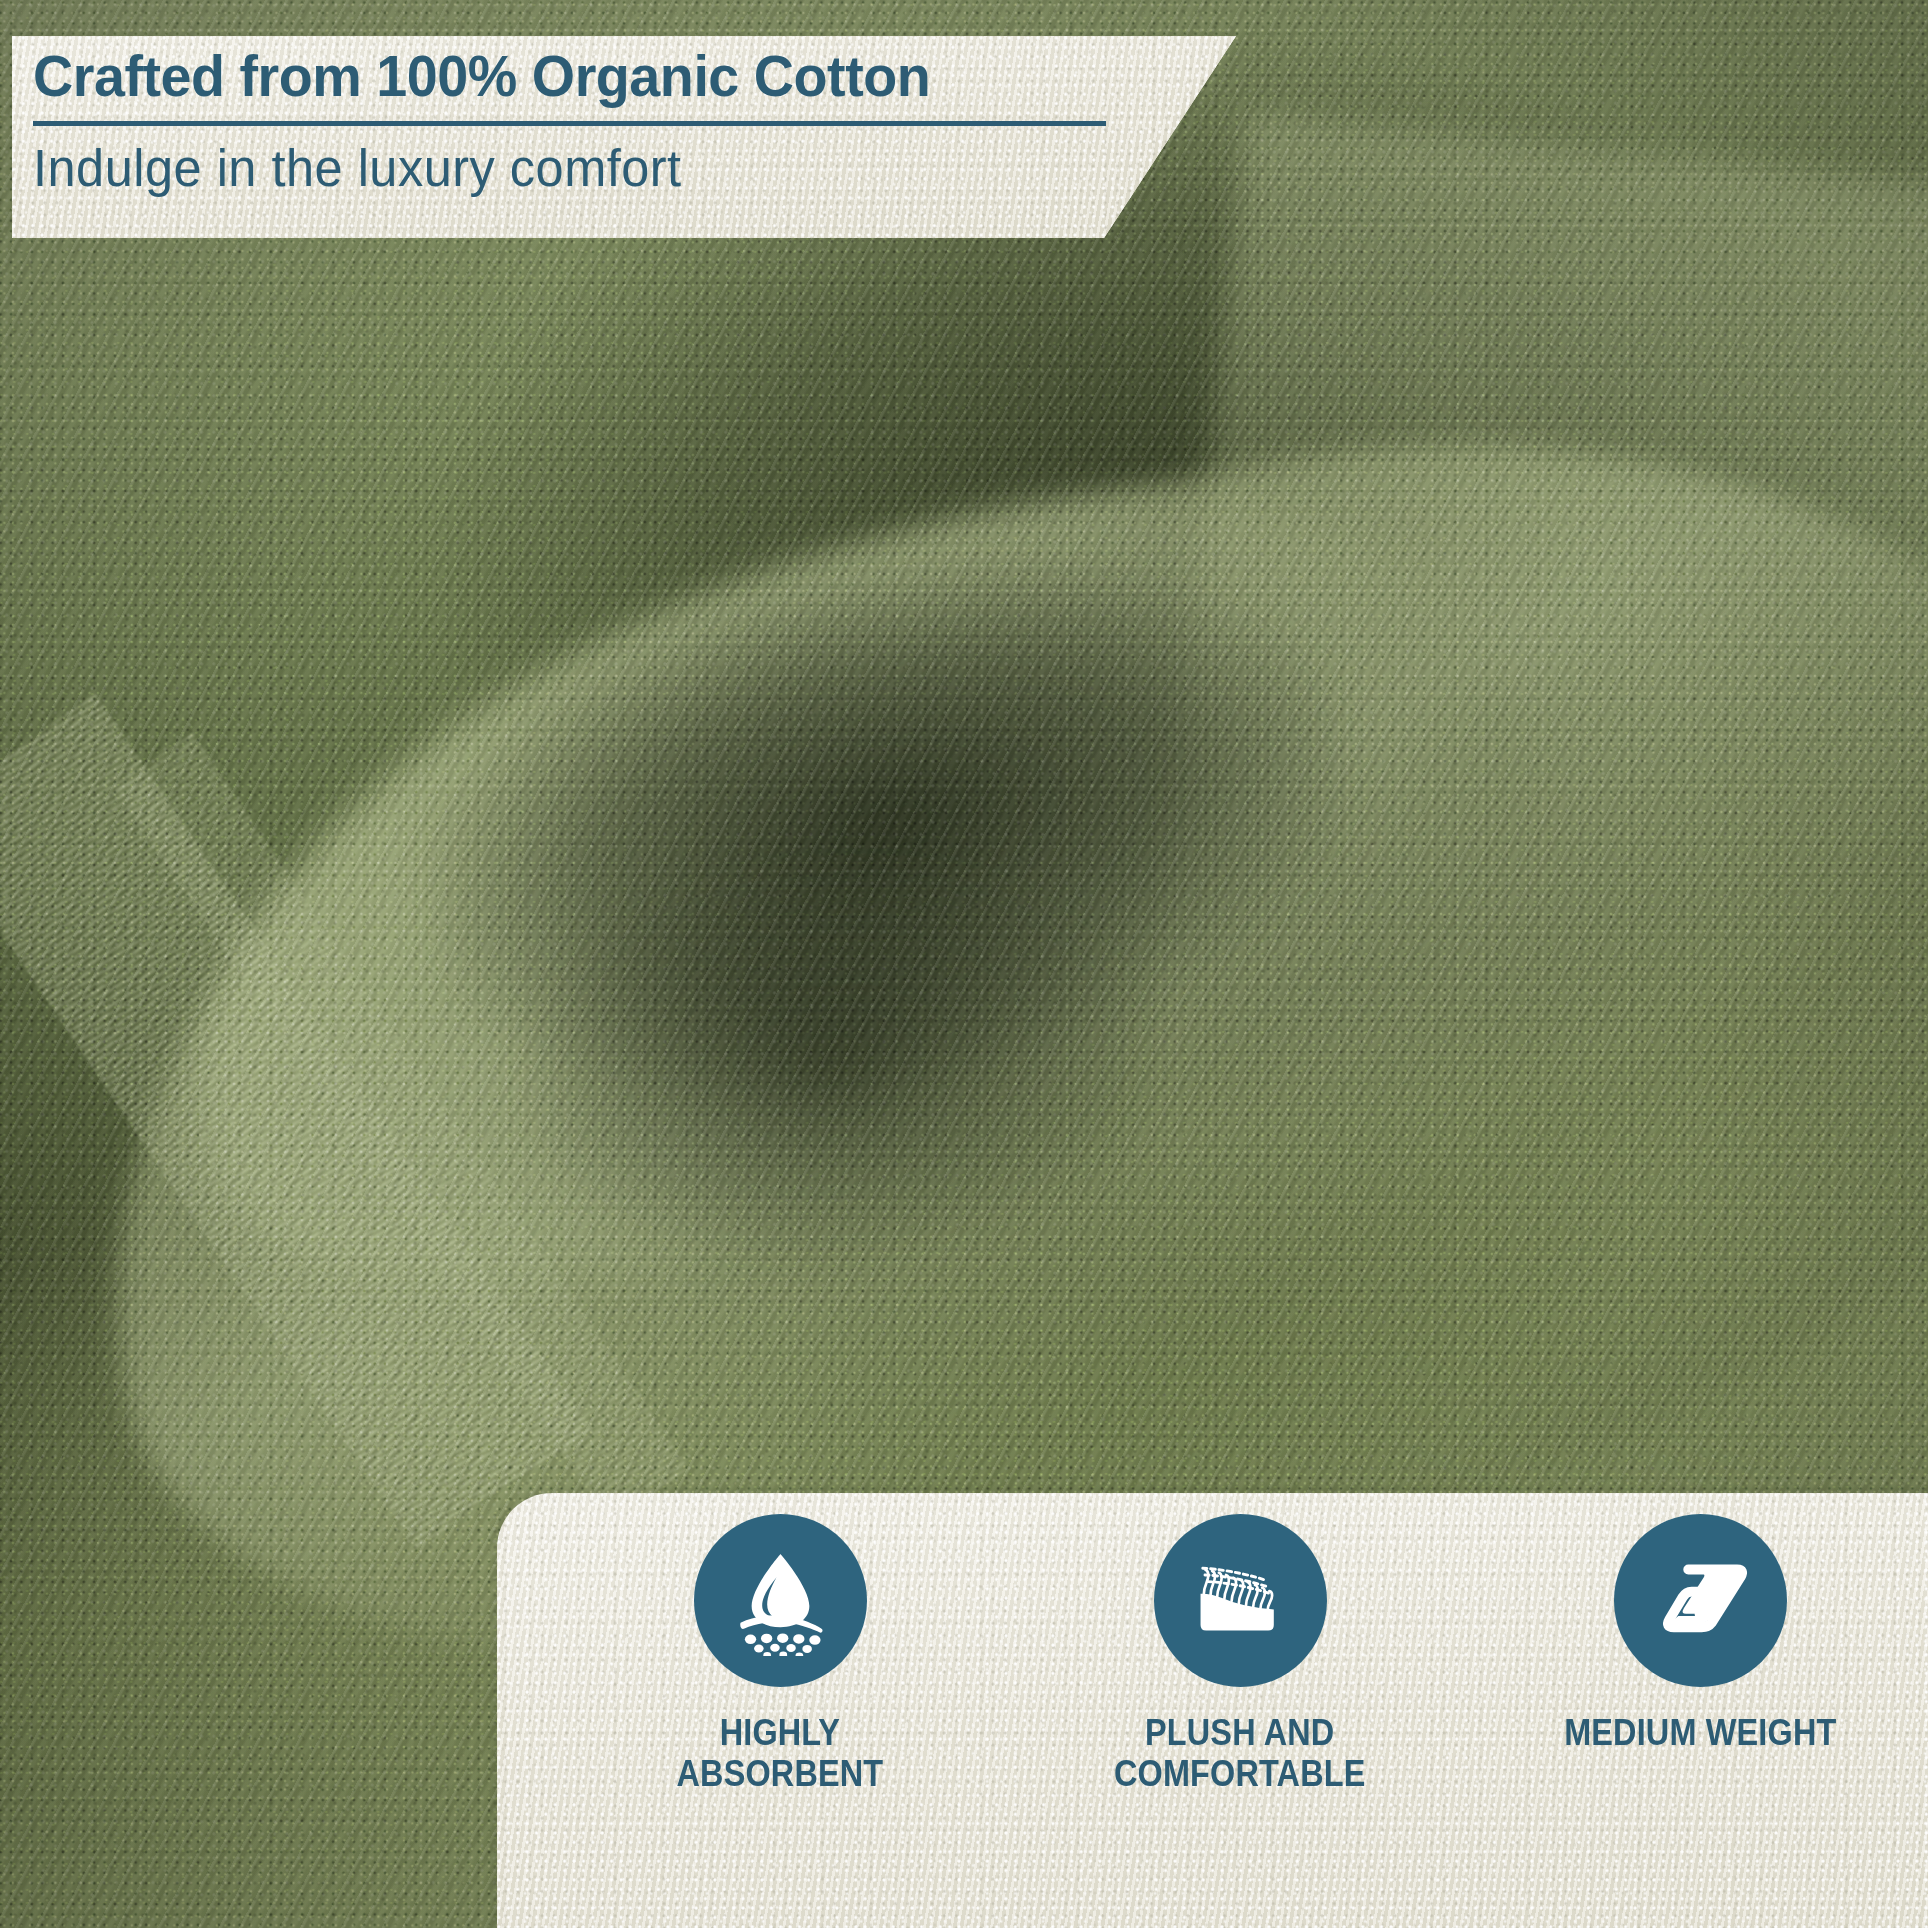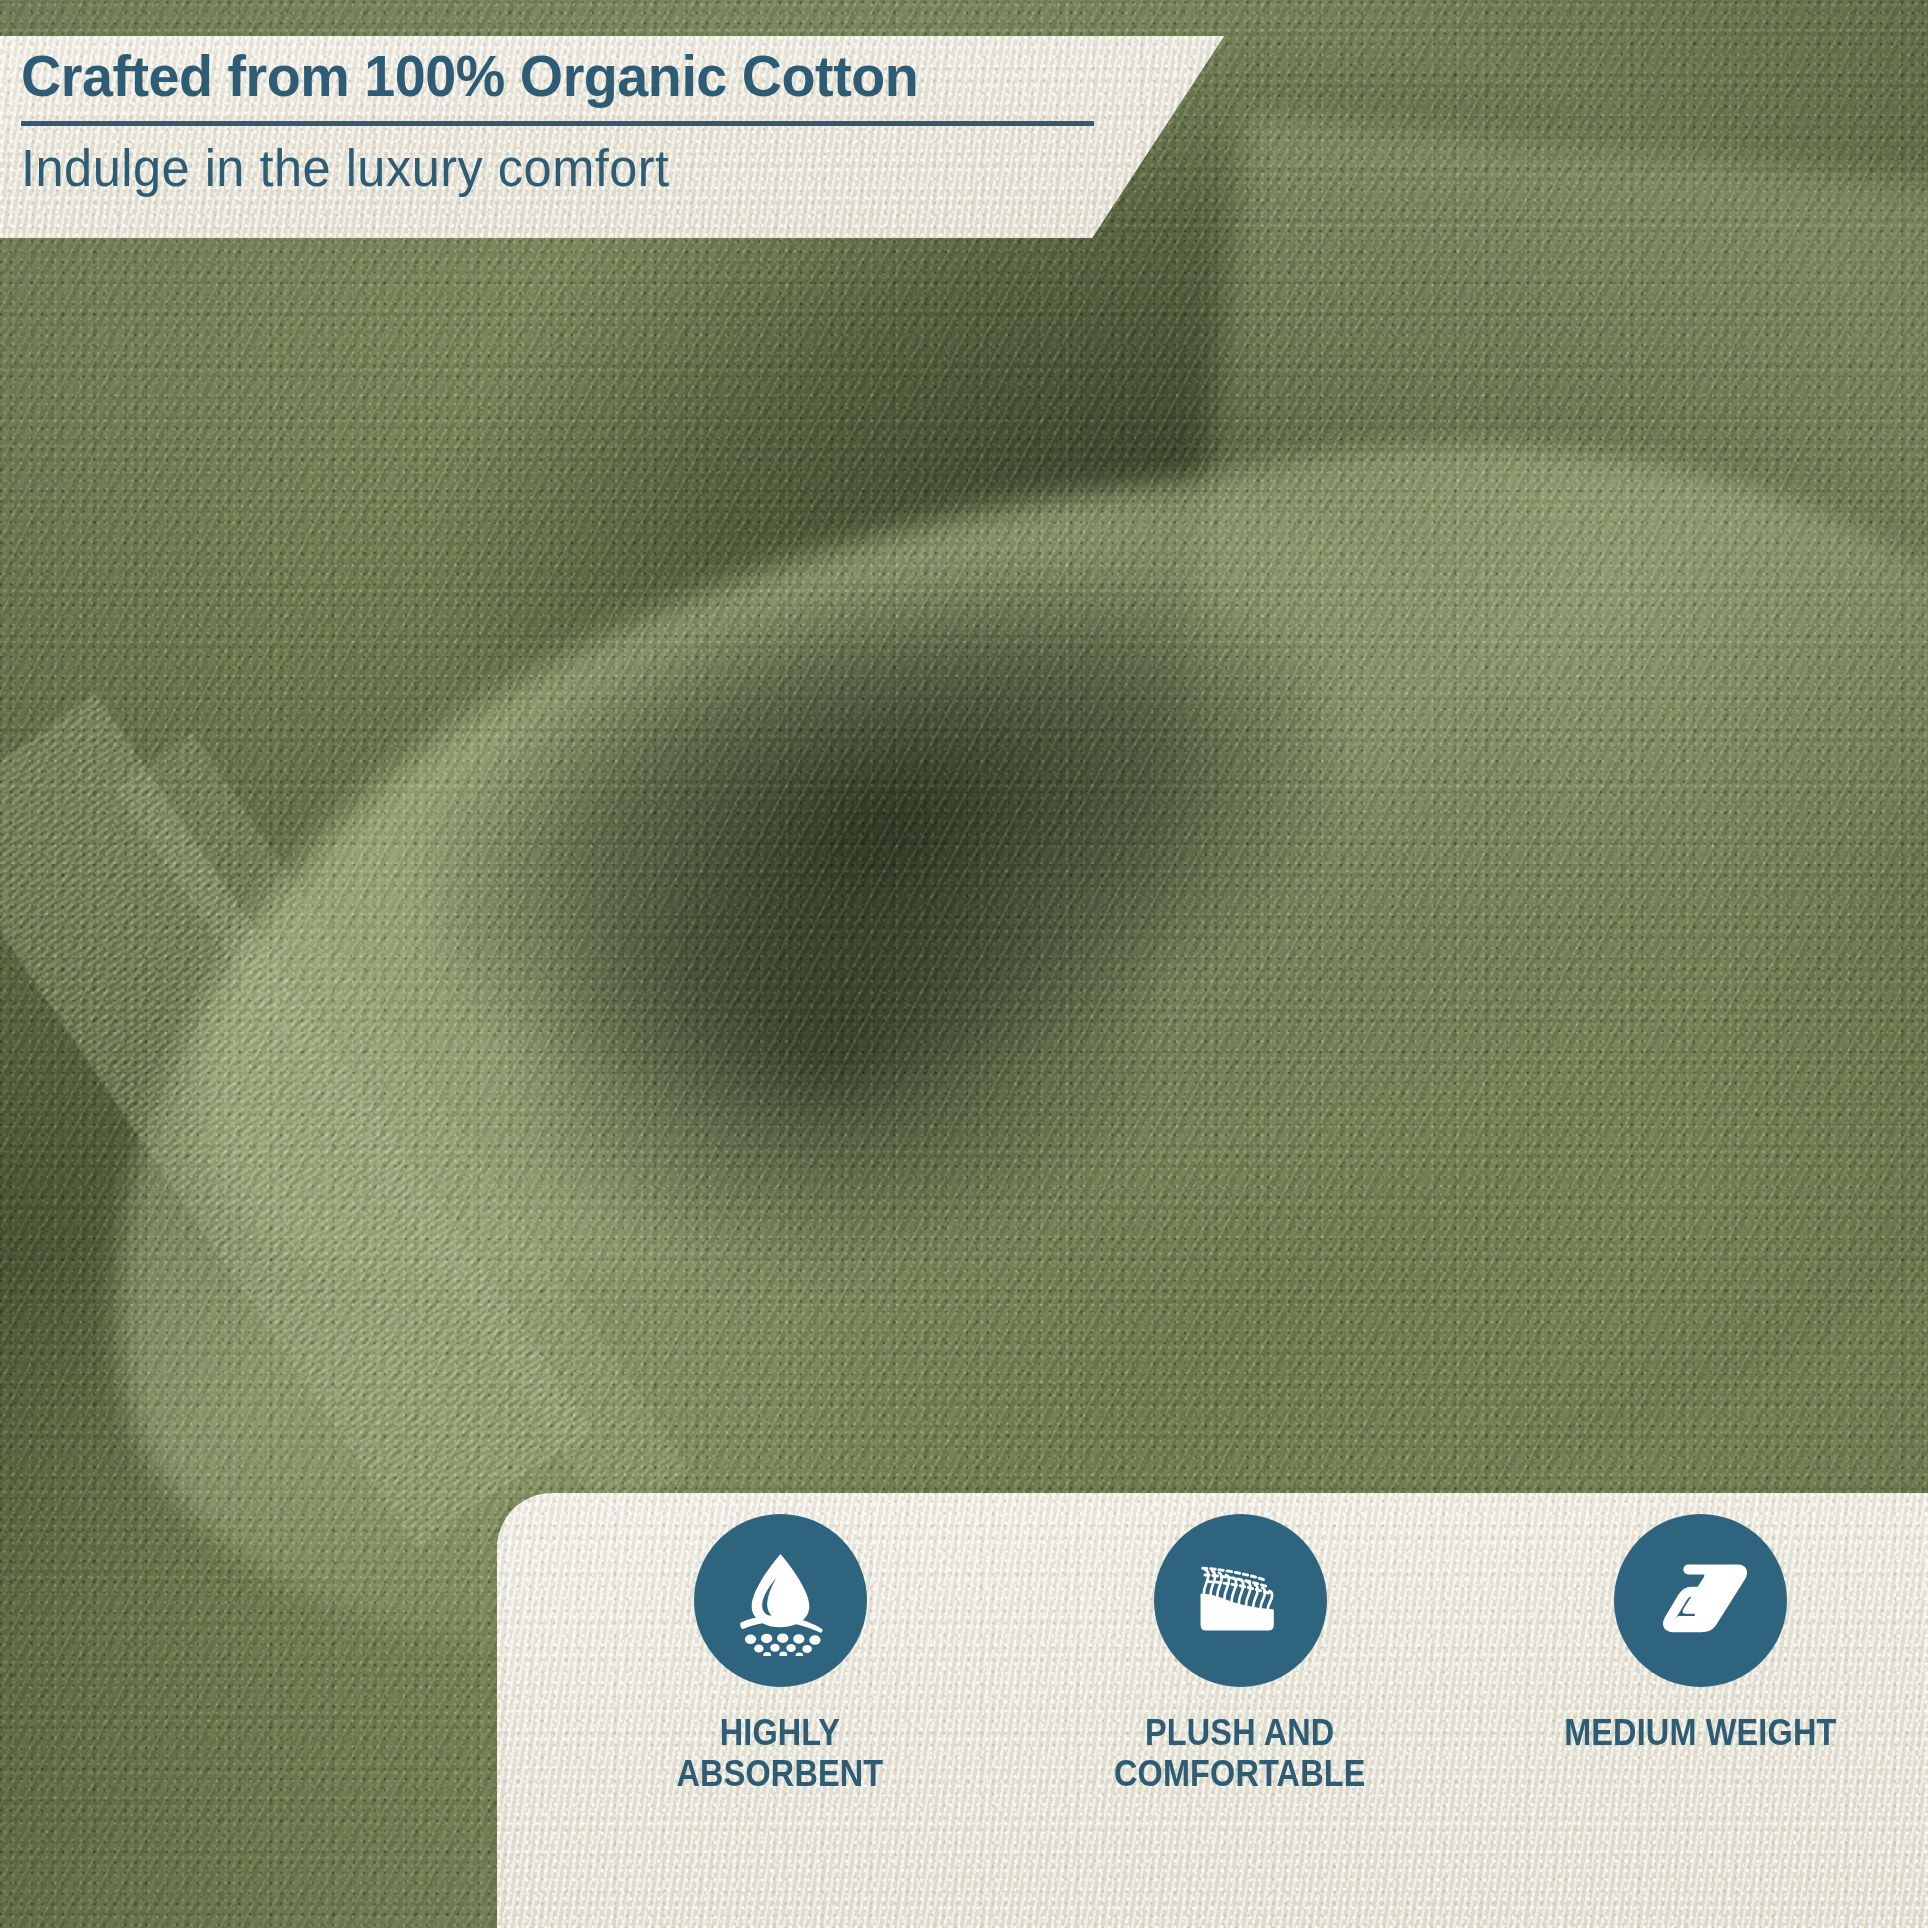--- a/index.html
+++ b/index.html
@@ -147,21 +147,21 @@
       radial-gradient(circle at 3.8px 8.5px, rgba(186,184,166,.32) 0.9px, rgba(0,0,0,0) 1.9px),
       repeating-linear-gradient(100deg, rgba(255,255,255,.35) 0px, rgba(255,255,255,.35) 2.8px, rgba(176,174,156,.16) 2.8px, rgba(176,174,156,.16) 6.6px),
       linear-gradient(175deg, #f3f1e8 0%, #eae7da 48%, #e4e1d2 100%);
     background-size:9.4px 9.4px, 12.2px 12.2px, 14px 14px, 16px 16px, auto, auto;
     background-position:0 0, 3.8px 2.8px, 6.6px 5.6px, 1.9px 7.5px, 0 0, 0 0;
   }
 
   
   #header-banner {
     position:absolute;
-    left:0; top:36px;
+    left:12px; top:36px;
     width:1224px; height:202px;
     clip-path:polygon(0 0, 1224px 0, 1092px 202px, 0 202px);
     z-index:5;
   }
   #header-inner {
     position:absolute; inset:0;
     padding:7.5px 0 0 21px;
     display:flex; flex-direction:column;
   }
   #headline {

